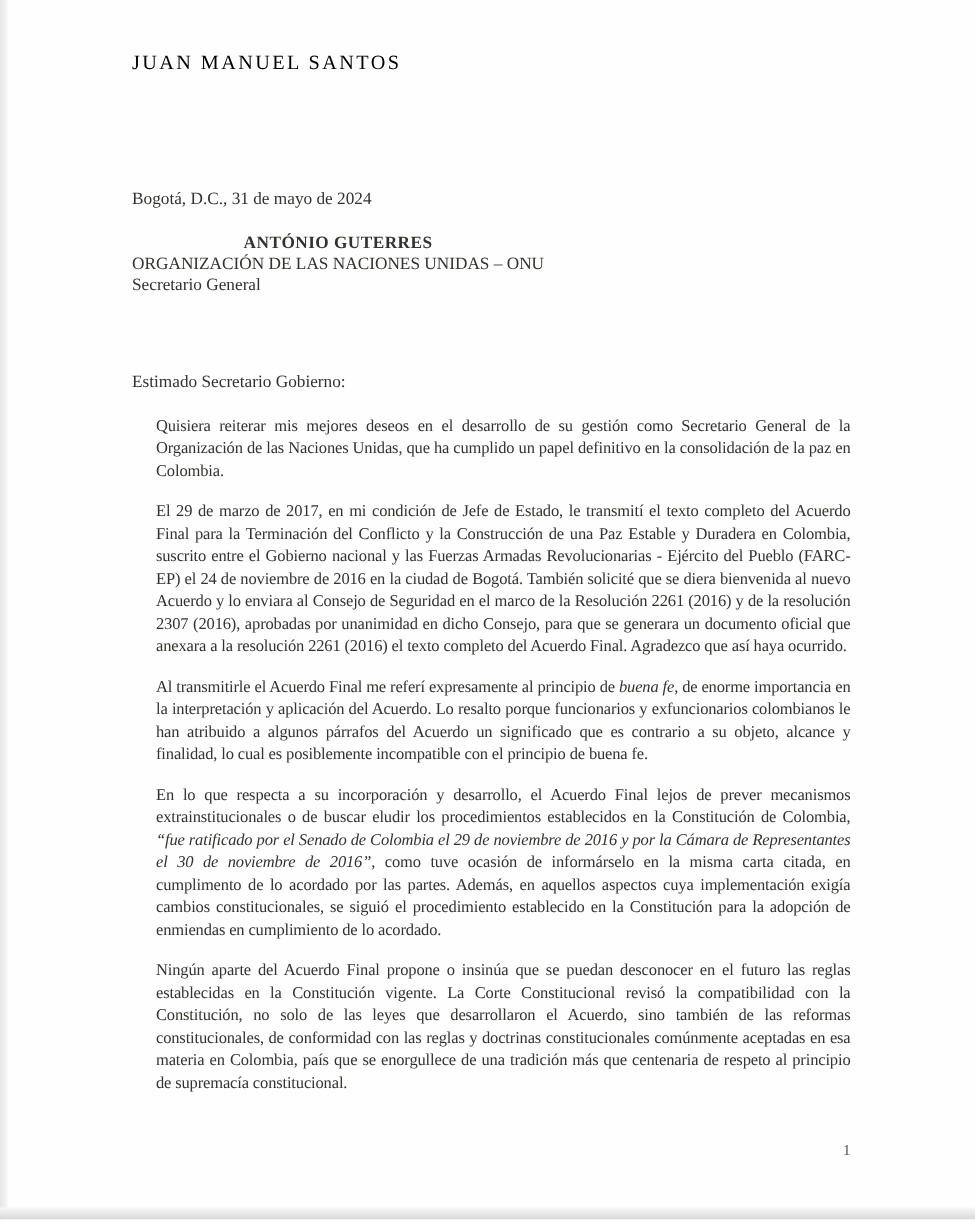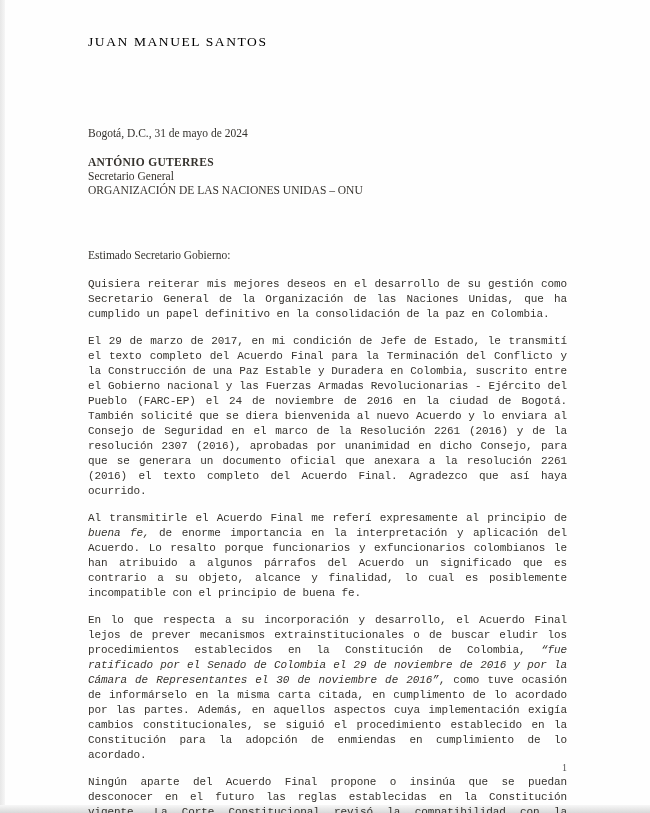--- a/index.html
+++ b/index.html
@@ -45,36 +45,36 @@
     text-align: left;
     font-size: 11.5px;
     margin-top: 16px;
   }
   .recipient {
     position: absolute;
     left: 88px; top: 155px;
     font-size: 11.5px;
     line-height: 14.2px;
   }
-  .recipient .bold { font-weight: bold; letter-spacing: 0.3px; }
+  .recipient .bold { font-weight: bold; letter-spacing: 0.3px; text-align: center; }
   .salutation {
     position: absolute;
     left: 88px; top: 249px;
     font-size: 11.5px;
   }
   .body-text {
     position: absolute;
     left: 88px; top: 277px;
     width: 479px;
     font-size: 11px;
     line-height: 15px;
     letter-spacing: -0.1px;
     text-align: justify;
   }
-  .body-text p { margin: 0 0 12px 0; font-family: Liberation Mono, monospace; }
+  .body-text p { margin: 0 0 12px 16px; }
   .body-text .it { font-style: italic; }
   .page-number {
     position: absolute;
     left: 88px; top: 762px;
     width: 479px;
     text-align: right;
     font-size: 10px;
     color: #555;
   }
 </style>
@@ -84,22 +84,22 @@
 <div class="page">
   <div class="edge-left"></div>
   <div class="edge-bottom"></div>
 
   <div class="sender">JUAN MANUEL SANTOS</div>
 
   <div class="dateline">Bogotá, D.C., 31 de mayo de 2024</div>
 
   <div class="recipient">
     <div class="bold">ANTÓNIO GUTERRES</div>
+    <div>ORGANIZACIÓN DE LAS NACIONES UNIDAS – ONU</div>
     <div>Secretario General</div>
-    <div>ORGANIZACIÓN DE LAS NACIONES UNIDAS – ONU</div>
   </div>
 
   <div class="salutation">Estimado Secretario Gobierno:</div>
 
   <div class="body-text">
     <p><span>Quisiera reiterar mis mejores deseos en el desarrollo de su gestión como Secretario General de la Organización de las Naciones Unidas, que ha cumplido un papel definitivo en la consolidación de la paz en Colombia.</span></p>
     <p><span>El 29 de marzo de 2017, en mi condición de Jefe de Estado, le transmití el texto completo del Acuerdo Final para la Terminación del Conflicto y la Construcción de una Paz Estable y Duradera en Colombia, suscrito entre el Gobierno nacional y las Fuerzas Armadas Revolucionarias - Ejército del Pueblo (FARC-EP) el 24 de noviembre de 2016 en la ciudad de Bogotá. También solicité que se diera bienvenida al nuevo Acuerdo y lo enviara al Consejo de Seguridad en el marco de la Resolución 2261 (2016) y de la resolución 2307 (2016), aprobadas por unanimidad en dicho Consejo, para que se generara un documento oficial que anexara a la resolución 2261 (2016) el texto completo del Acuerdo Final. Agradezco que así haya ocurrido.</span></p>
     <p><span>Al transmitirle el Acuerdo Final me referí expresamente al principio de </span><span class="it">buena fe,</span><span> de enorme importancia en la interpretación y aplicación del Acuerdo. Lo resalto porque funcionarios y exfuncionarios colombianos le han atribuido a algunos párrafos del Acuerdo un significado que es contrario a su objeto, alcance y finalidad, lo cual es posiblemente incompatible con el principio de buena fe.</span></p>
     <p><span>En lo que respecta a su incorporación y desarrollo, el Acuerdo Final lejos de prever mecanismos extrainstitucionales o de buscar eludir los procedimientos establecidos en la Constitución de Colombia, </span><span class="it">“fue ratificado por el Senado de Colombia el 29 de noviembre de 2016 y por la Cámara de Representantes el 30 de noviembre de 2016”</span><span>, como tuve ocasión de informárselo en la misma carta citada, en cumplimento de lo acordado por las partes. Además, en aquellos aspectos cuya implementación exigía cambios constitucionales, se siguió el procedimiento establecido en la Constitución para la adopción de enmiendas en cumplimiento de lo acordado.</span></p>
     <p><span>Ningún aparte del Acuerdo Final propone o insinúa que se puedan desconocer en el futuro las reglas establecidas en la Constitución vigente. La Corte Constitucional revisó la compatibilidad con la Constitución, no solo de las leyes que desarrollaron el Acuerdo, sino también de las reformas constitucionales, de conformidad con las reglas y doctrinas constitucionales comúnmente aceptadas en esa materia en Colombia, país que se enorgullece de una tradición más que centenaria de respeto al principio de supremacía constitucional.</span></p>

